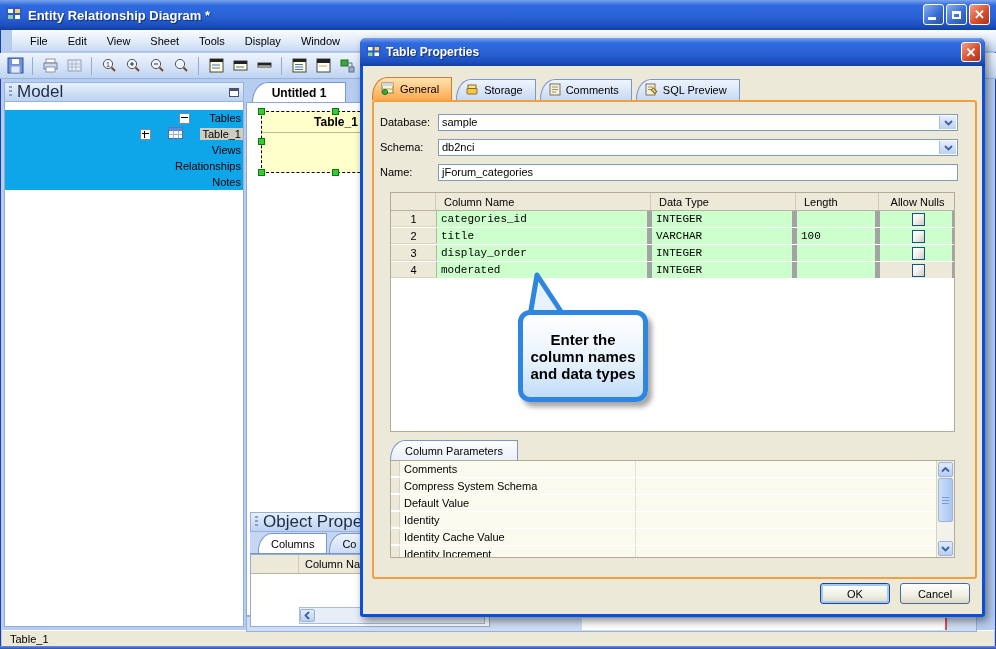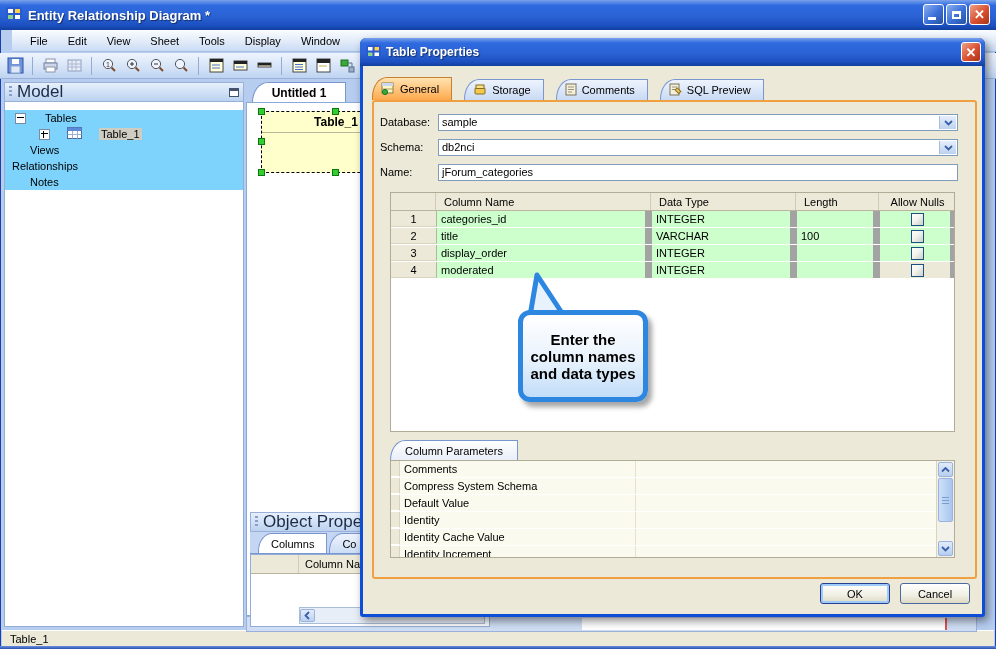--- a/index.html
+++ b/index.html
@@ -31,21 +31,21 @@
   
   .panel-header{height:20px;background:linear-gradient(180deg,#e7f0fc,#bcd2f0);
     border:1px solid #9ab0d8;display:flex;align-items:center;padding:0 4px;box-sizing:border-box;gap:5px;}
   .panel-header .ph-title{font-size:17px;color:#1c2c48;}
   .grip{width:3px;height:12px;background:repeating-linear-gradient(#8aa0c8 0 2px,transparent 2px 4px);}
   .float-icon{margin-left:auto;width:10px;height:9px;border:1px solid #44546e;border-top:3px solid #44546e;box-sizing:border-box;background:#fff;}
   .model-panel{position:absolute;left:4px;top:82px;width:240px;height:545px;z-index:2;}
   .model-body{position:absolute;left:0;top:20px;right:0;bottom:0;background:#fff;border:1px solid #93aed6;border-top:none;overflow:hidden;}
   .tree{position:relative;padding-top:8px;}
   .tree-vline{position:absolute;left:14px;top:16px;height:64px;border-left:1px dotted #8f8f8f;}
-  .tree-row{height:16px;display:flex;align-items:center;gap:17px;position:relative;background:#7dd3fc;}
+  .tree-row{height:16px;display:flex;align-items:center;gap:17px;position:relative;background:#0ea5e9;justify-content:flex-end;}
   .expander{width:9px;height:9px;border:1px solid #7a8aa0;background:#fff;position:relative;flex:0 0 9px;}
   .expander::before{content:"";position:absolute;left:1px;right:1px;top:3px;height:1px;background:#000;}
   .expander.plus::after{content:"";position:absolute;top:1px;bottom:1px;left:3px;width:1px;background:#000;}
   .tree-label{padding:0 2px;}
   .tree-label.selected{background:#cfccc2;}
   
   .canvas-area{position:absolute;left:246px;top:82px;width:739px;height:550px;z-index:1;}
   .doc-tab{position:absolute;left:6px;top:0;height:20px;width:92px;background:#fff;
     border:1px solid #7a96cf;border-bottom:none;border-top-left-radius:16px 20px;
     display:flex;align-items:center;justify-content:center;font-weight:bold;font-size:12px;}
@@ -72,39 +72,39 @@
   .bottom-edge{position:absolute;left:0;right:0;top:646px;height:3px;background:linear-gradient(#6a8fe0,#2b51b0);}
   
   .dialog{position:absolute;left:360px;top:38px;width:619px;height:573px;z-index:10;
     border:3px solid #0d4ed8;background:#ece9d8;border-radius:6px 6px 3px 3px;
     box-shadow:3px 4px 9px rgba(0,0,0,.45);}
   .dlg-titlebar{position:absolute;left:-3px;right:-3px;top:-3px;height:28px;border-radius:6px 6px 0 0;
     background:linear-gradient(180deg,#7aa2ea 0%,#2f6ae0 18%,#2a62d4 55%,#1c4fc0 85%,#123f9e 100%);
     display:flex;align-items:center;padding-left:6px;box-sizing:border-box;}
   .dlg-titlebar .title{color:#fff;font-weight:bold;font-size:12px;margin-left:5px;text-shadow:1px 1px 1px rgba(0,0,0,.5);}
   .dlg-close{position:absolute;right:4px;top:4px;width:20px;height:20px;}
-  .dlg-tabs{position:absolute;left:9px;top:37px;height:22px;display:flex;align-items:flex-end;gap:12px;}
+  .dlg-tabs{position:absolute;left:9px;top:37px;height:22px;display:flex;align-items:flex-end;gap:4px;}
   .dtab{height:20px;padding:0 12px 0 8px;display:flex;align-items:center;gap:5px;border:1px solid #7a96cf;border-bottom:none;
     border-top-left-radius:15px 20px;background:linear-gradient(#eef4fd,#c8daf4);font-size:11px;}
   .dtab.active{height:22px;background:linear-gradient(#ffe3b0,#ffa94e);border-color:#c87f2f;}
   .dlg-content{position:absolute;left:9px;top:59px;width:601px;height:475px;border:2px solid #f0a040;border-radius:3px;
     background:#ece9d8;box-sizing:content-box;}
   .f-label{position:absolute;left:6px;width:56px;}
   .combo,.textinput{position:absolute;left:64px;width:520px;height:17px;background:#ffffff;border:1px solid #7f9db9;
     box-sizing:border-box;line-height:15px;padding-left:3px;}
   .combo .arrow-btn{position:absolute;right:1px;top:1px;bottom:1px;width:16px;
     background:linear-gradient(#e6eefb,#bcd2f0);border-left:1px solid #aabdd8;display:flex;align-items:center;justify-content:center;}
   
   .colgrid{position:absolute;left:16px;top:90px;width:565px;height:240px;background:#fff;border:1px solid #b0ac98;box-sizing:border-box;overflow:hidden;}
   .g-head{display:flex;height:17px;background:#ece9d8;border-bottom:1px solid #b8b4a0;}
   .g-hcell{border-right:1px solid #cfcbb8;display:flex;align-items:center;padding-left:8px;box-sizing:border-box;}
   .g-row{display:flex;height:16px;background:#ccffcc;border-bottom:1px solid #fff;}
   .g-num{width:45px;flex:0 0 45px;background:#ece9d8;border-right:1px solid #b8b4a0;border-bottom:1px solid #d8d4c0;
     display:flex;align-items:center;justify-content:center;}
-  .g-cell{display:flex;align-items:center;padding-left:4px;box-sizing:border-box;border-right:7px solid #a3a3a3;}
+  .g-cell{display:flex;align-items:center;padding-left:4px;box-sizing:border-box;border-right:5px solid #a3a3a3;font-family:Liberation Mono, monospace;}
   .w-name{width:215px;flex:0 0 215px;} .w-type{width:145px;flex:0 0 145px;}
   .w-len{width:83px;flex:0 0 83px;} .w-null{width:77px;flex:0 0 77px;justify-content:center;}
   .g-null-beige{background:#ece9d8;}
   .checkbox{width:13px;height:13px;border:1px solid #1c5180;box-sizing:border-box;
     background:linear-gradient(135deg,#ffffff 0%,#f2f2ee 45%,#cfcfc8 100%);}
   
   .callout-body{position:absolute;left:144px;top:208px;width:130px;height:92px;border:5px solid #2d86e0;border-radius:12px;
     background:linear-gradient(180deg,#ffffff 0%,#e8f2fd 55%,#c2ddf8 100%);box-shadow:4px 5px 5px rgba(0,0,0,.35);
     display:flex;align-items:center;justify-content:center;text-align:center;font-weight:bold;font-size:15px;white-space:pre-line;box-sizing:border-box;}
   .callout-tail{position:absolute;left:150px;top:170px;}

